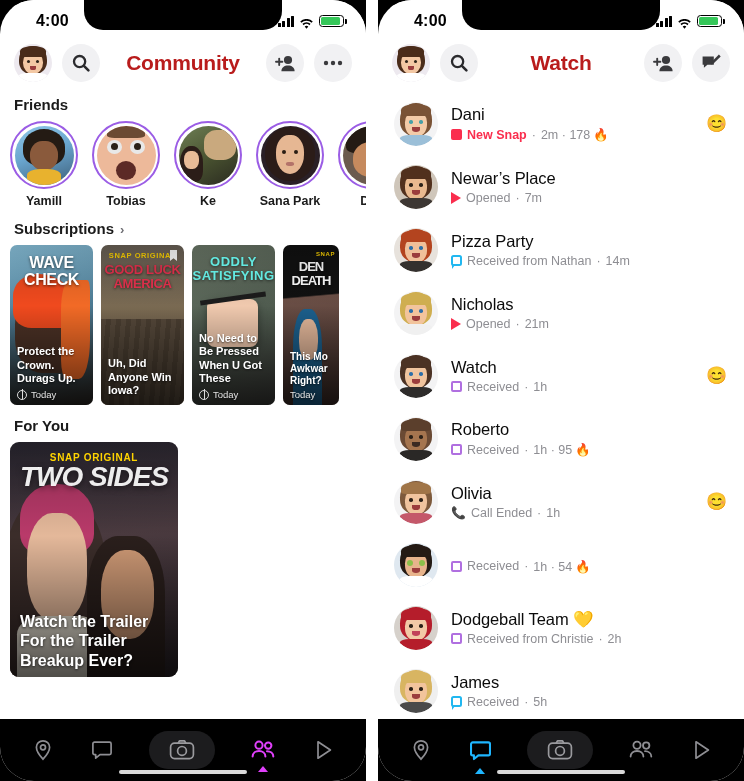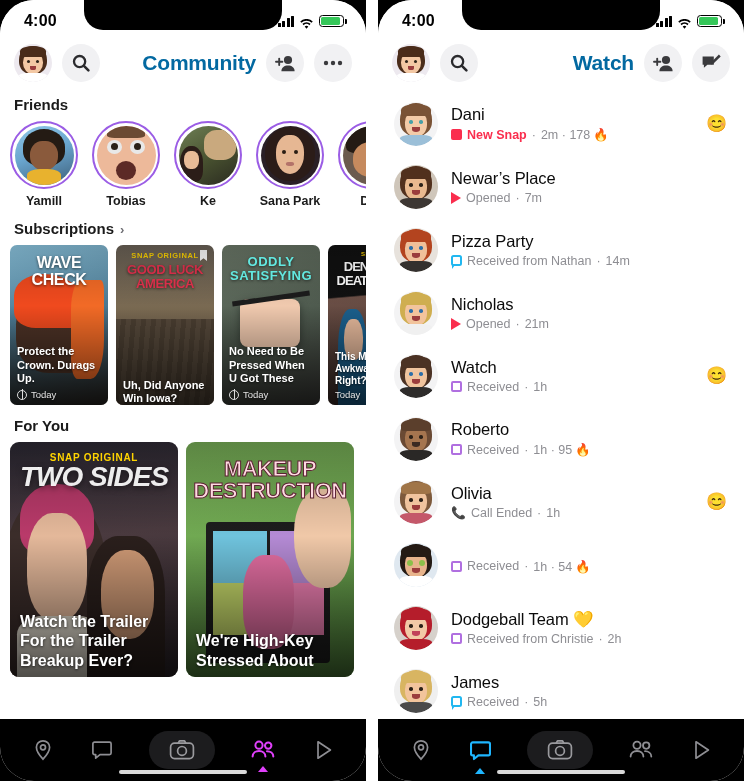--- a/index.html
+++ b/index.html
@@ -21,20 +21,21 @@
     width: 366px; height: 781px;
     background: #000000;
     overflow: hidden;
   }
   .phone-screen {
     position: absolute;
     inset: 0;
     background: #ffffff;
     border-radius: 34px;
     overflow: hidden;
+    padding-left: 12px;
   }
   
   .statusbar {
     position: relative;
     height: 36px;
     background: #ffffff;
     display: flex; align-items: center;
     justify-content: space-between;
     padding: 0 22px 0 24px;
     z-index: 5;
@@ -70,22 +71,22 @@
     display: flex; align-items: center; gap: 10px;
     padding: 8px 14px 10px 14px; background: #fff;
   }
   .circle-btn {
     width: 38px; height: 38px; border-radius: 50%;
     background: #f1f1f3; display: flex; align-items: center; justify-content: center;
     flex: 0 0 auto;
   }
   .avatar-btn { background: #ede9ef; overflow: hidden; position: relative; }
   .appbar-title {
-    flex: 1 1 auto; text-align: right;
-    font-size: 21px; font-weight: 700; color: #0369a1; letter-spacing: -.2px;
+    flex: 1 1 auto; text-align: center;
+    font-size: 21px; font-weight: 700; color: #b91c1c; letter-spacing: -.2px;
   }
 
   
   .bm { position: relative; width: 100%; height: 100%; border-radius: 50%; overflow: hidden; }
   .bm .hair { position:absolute; left:14%; top:4%; width:72%; height:74%; border-radius:50% 50% 44% 44%; }
   .bm .face { position:absolute; left:24%; top:22%; width:52%; height:58%; border-radius:46% 46% 50% 50%; background:#f3c8a4; }
   .bm .hair-f { position:absolute; left:16%; top:6%; width:68%; height:28%; border-radius:50% 50% 18% 18%; }
   .bm .eye { position:absolute; width:8%; height:8%; border-radius:50%; background:#2b2118; top:43%; }
   .bm .eye.l { left:35%; } .bm .eye.r { left:57%; }
   .bm .mouth { position:absolute; left:41%; top:58%; width:18%; height:11%; border-radius:0 0 50% 50%; background:#9b3d3d; }
@@ -107,21 +108,21 @@
   }
   .friend .pic { width: 100%; height: 100%; border-radius: 50%; overflow: hidden; position: relative; }
   .friend .nm {
     margin-top: 5px; font-size: 12.5px; font-weight: 700; color: #1b1b1b;
     white-space: nowrap; overflow: hidden;
   }
 
   
   .cards-row { display: flex; gap: 8px; padding: 0 0 0 10px; overflow: hidden; }
   .sub-card {
-    position: relative; width: 98px; height: 160px; flex: 0 0 auto;
+    position: relative; width: 83px; height: 160px; flex: 0 0 auto;
     border-radius: 7px; overflow: hidden; background: #222;
   }
   .sub-card .shade {
     position:absolute; inset:0;
     background: linear-gradient(to bottom, rgba(0,0,0,.18) 0%, rgba(0,0,0,0) 38%, rgba(0,0,0,.62) 100%);
   }
   .sub-title {
     position: absolute; left: 7px; right: 5px; bottom: 20px;
     font-size: 11px; font-weight: 700; color: #fff; line-height: 1.2;
     text-shadow: 0 1px 2px rgba(0,0,0,.6);
@@ -384,21 +385,21 @@
               <span>Today</span>
             </div>
           </div>
 
           <div class="sub-card" style="background:linear-gradient(180deg,#6b6257 0%,#7a6a52 40%,#4a4038 100%)">
             <div style="position:absolute;left:0;top:46%;right:0;bottom:0;background:repeating-linear-gradient(95deg,#55483a 0 5px,#4a3e31 5px 10px)"></div>
             <div class="brand-tag">SNAP ORIGINAL</div>
             <div class="bookmark"></div>
             <div class="bigtext" style="top:18px;font-size:13px;color:#e8324f">GOOD LUCK AMERICA</div>
             <div class="shade"></div>
-            <div class="sub-title" style="bottom:0">Uh, Did Anyone Win Iowa?</div>
+            <div class="sub-title" style="bottom:8px">Uh, Did Anyone Win Iowa?</div>
           </div>
 
           <div class="sub-card" style="background:linear-gradient(160deg,#6d7a6a 0%,#4e5a4e 50%,#3b3b38 100%)">
             <div style="position:absolute;left:18%;top:34%;width:62%;height:30%;border-radius:8px;background:#f0c9ae;box-shadow:0 3px 8px rgba(0,0,0,.4)"></div>
             <div style="position:absolute;left:10%;top:32%;width:80%;height:5px;background:#1c1c1c;transform:rotate(-8deg)"></div>
             <div class="shade"></div>
             <div class="bigtext" style="font-size:13px;color:#63e8e0;letter-spacing:.5px">ODDLY SATISFYING</div>
             <div class="sub-title">No Need to Be Pressed When U Got These</div>
             <div class="sub-meta">
               <span class="globe"></span>
@@ -429,32 +430,20 @@
             <div style="position:absolute;left:10%;top:30%;width:36%;height:46%;border-radius:42%;background:#e4b89a"></div>
             <div style="position:absolute;left:4%;bottom:0;width:52%;height:26%;background:#e8e2d4;border-radius:30% 30% 0 0"></div>
             <div style="position:absolute;left:46%;top:40%;width:46%;height:60%;border-radius:40% 40% 0 0;background:#2a1f1c"></div>
             <div style="position:absolute;left:54%;top:46%;width:32%;height:38%;border-radius:44%;background:#cf9a76"></div>
             <div class="shade"></div>
             <div class="fy-brand">SNAP ORIGINAL</div>
             <div class="fy-big">TWO SIDES</div>
             <div class="fy-title">Watch the Trailer For the Trailer Breakup   Ever?</div>
           </div>
 
-          <div class="fy-card" style="background:linear-gradient(170deg,#7cb45a 0%,#6aa34e 55%,#4e7d3a 100%)">
-            <div style="position:absolute;left:12%;top:34%;width:74%;height:60%;background:#1d1d1d;border-radius:4px"></div>
-            <div style="position:absolute;left:16%;top:38%;width:32%;height:22%;background:#6fc3dd"></div>
-            <div style="position:absolute;left:50%;top:38%;width:32%;height:22%;background:#b48ad4"></div>
-            <div style="position:absolute;left:16%;top:60%;width:32%;height:22%;background:#c6d96a"></div>
-            <div style="position:absolute;left:50%;top:60%;width:32%;height:22%;background:#ef7fb2"></div>
-            <div style="position:absolute;left:34%;top:48%;width:30%;height:40%;background:#e56fa3;border-radius:40%"></div>
-            <div style="position:absolute;right:2%;top:20%;width:34%;height:42%;background:#f0c8a8;border-radius:44% 30% 40% 50%"></div>
-            <div class="shade"></div>
-            <div class="fy-big2">MAKEUP DESTRUCTION</div>
-            <div class="fy-title">We're High-Key Stressed About</div>
-          </div>
         </div>
       </div>
 
       <div class="navbar">
         <div class="nav-item">
           <svg width="24" height="24" viewBox="0 0 24 24">
               <path d="M12 2.8c-3.7 0-6.6 2.9-6.6 6.5 0 4.9 6.6 11.9 6.6 11.9s6.6-7 6.6-11.9c0-3.6-2.9-6.5-6.6-6.5z" fill="none" stroke="#8e8e93" stroke-width="1.7"></path>
               <circle cx="12" cy="9.3" r="2.5" fill="none" stroke="#8e8e93" stroke-width="1.7"></circle>
             </svg>
         </div>

